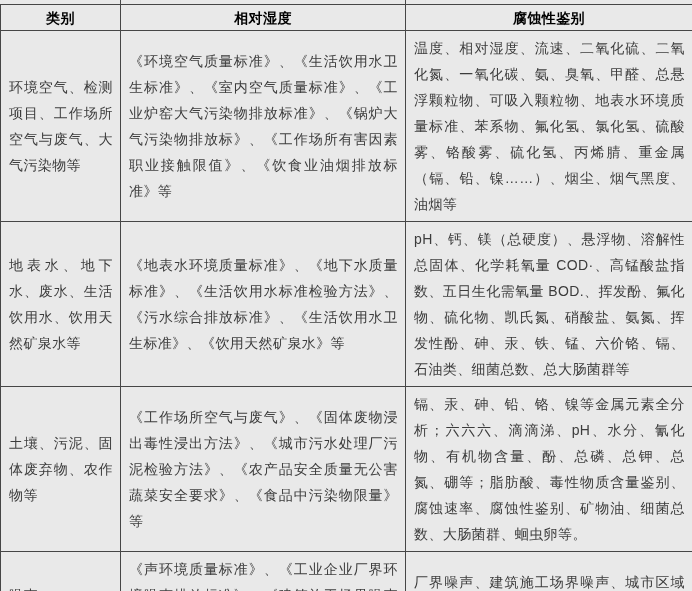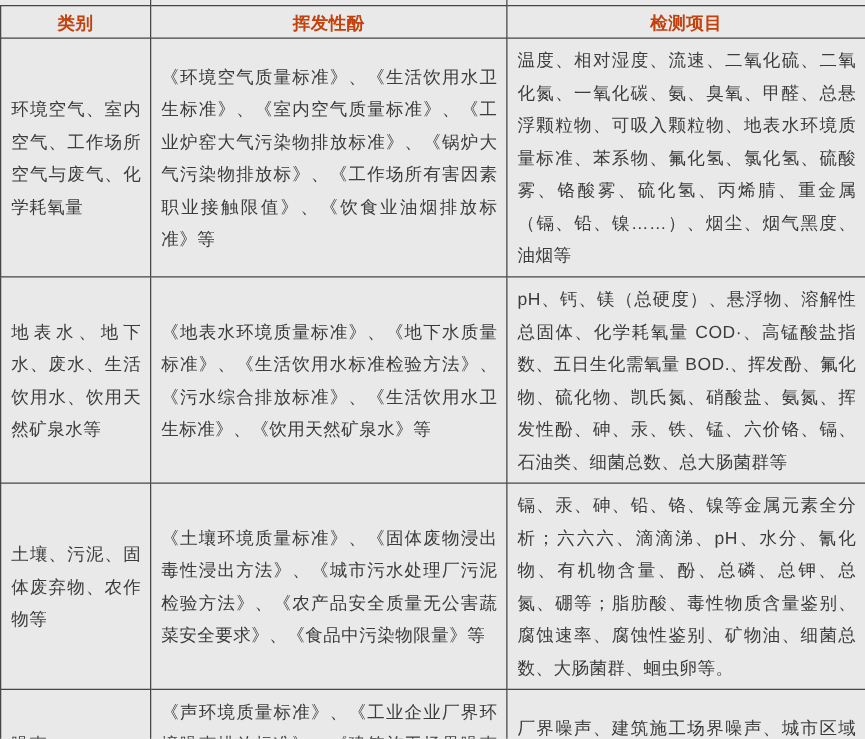--- a/index.html
+++ b/index.html
@@ -45,21 +45,21 @@
     border: 1px solid #464646;
     vertical-align: middle;
     line-height: 26px;
   }
   table.env-table th {
     height: 26px;
     font-weight: bold;
     text-align: center;
     line-height: 22px;
     font-size: 14px;
-    color: #c2410c;
+    color: #000000;
     padding: 0 5px;
   }
   table.env-table td {
     padding: 4px 7px 4px 8px;
     text-align: justify;
     text-justify: inter-ideograph;
   }
   tr.row-air      { height: 160px; }
   tr.row-water    { height: 163px; }
   tr.row-soil     { height: 157px; }
@@ -75,38 +75,38 @@
 
   <table class="env-table">
     <colgroup>
       <col class="col-category">
       <col class="col-standards">
       <col class="col-items">
     </colgroup>
     <thead>
       <tr>
         <th>类别</th>
-        <th>挥发性酚</th>
-        <th>检测项目</th>
+        <th>相对湿度</th>
+        <th>腐蚀性鉴别</th>
       </tr>
     </thead>
     <tbody>
       <tr class="row-air">
-        <td>环境空气、室内空气、工作场所空气与废气、化学耗氧量</td>
+        <td>环境空气、检测项目、工作场所空气与废气、大气污染物等</td>
         <td>《环境空气质量标准》、《生活饮用水卫生标准》、《室内空气质量标准》、《工业炉窑大气污染物排放标准》、《锅炉大气污染物排放标》、《工作场所有害因素职业接触限值》、《饮食业油烟排放标准》等</td>
         <td>温度、相对湿度、流速、二氧化硫、二氧化氮、一氧化碳、氨、臭氧、甲醛、总悬浮颗粒物、可吸入颗粒物、地表水环境质量标准、苯系物、氟化氢、氯化氢、硫酸雾、铬酸雾、硫化氢、丙烯腈、重金属（镉、铅、镍……）、烟尘、烟气黑度、油烟等</td>
       </tr>
       <tr class="row-water">
         <td>地表水、地下水、废水、生活饮用水、饮用天然矿泉水等</td>
         <td>《地表水环境质量标准》、《地下水质量标准》、《生活饮用水标准检验方法》、《污水综合排放标准》、《生活饮用水卫生标准》、《饮用天然矿泉水》等</td>
         <td>pH、钙、镁（总硬度）、悬浮物、溶解性总固体、化学耗氧量 COD·、高锰酸盐指数、五日生化需氧量 BOD.、挥发酚、氟化物、硫化物、凯氏氮、硝酸盐、氨氮、挥发性酚、砷、汞、铁、锰、六价铬、镉、石油类、细菌总数、总大肠菌群等</td>
       </tr>
       <tr class="row-soil">
         <td>土壤、污泥、固体废弃物、农作物等</td>
-        <td>《土壤环境质量标准》、《固体废物浸出毒性浸出方法》、《城市污水处理厂污泥检验方法》、《农产品安全质量无公害蔬菜安全要求》、《食品中污染物限量》等</td>
+        <td>《工作场所空气与废气》、《固体废物浸出毒性浸出方法》、《城市污水处理厂污泥检验方法》、《农产品安全质量无公害蔬菜安全要求》、《食品中污染物限量》等</td>
         <td>镉、汞、砷、铅、铬、镍等金属元素全分析；六六六、滴滴涕、pH、水分、氰化物、有机物含量、酚、总磷、总钾、总氮、硼等；脂肪酸、毒性物质含量鉴别、腐蚀速率、腐蚀性鉴别、矿物油、细菌总数、大肠菌群、蛔虫卵等。</td>
       </tr>
       <tr class="row-noise">
         <td>噪声</td>
         <td>《声环境质量标准》、《工业企业厂界环境噪声排放标准》、《建筑施工场界噪声测量方法》等</td>
         <td>厂界噪声、建筑施工场界噪声、城市区域环境噪声等</td>
       </tr>
     </tbody>
   </table>
 </div>

